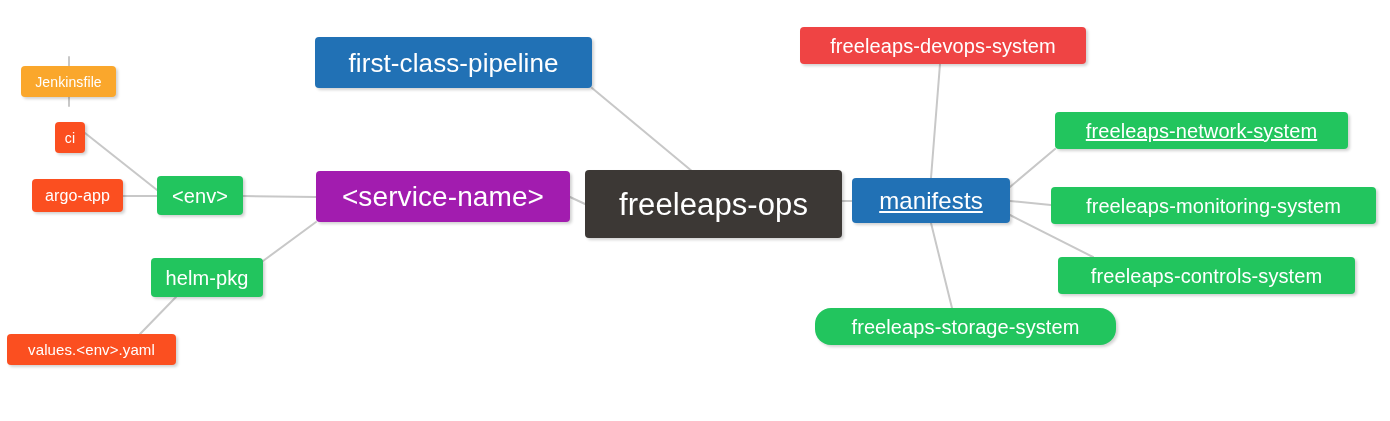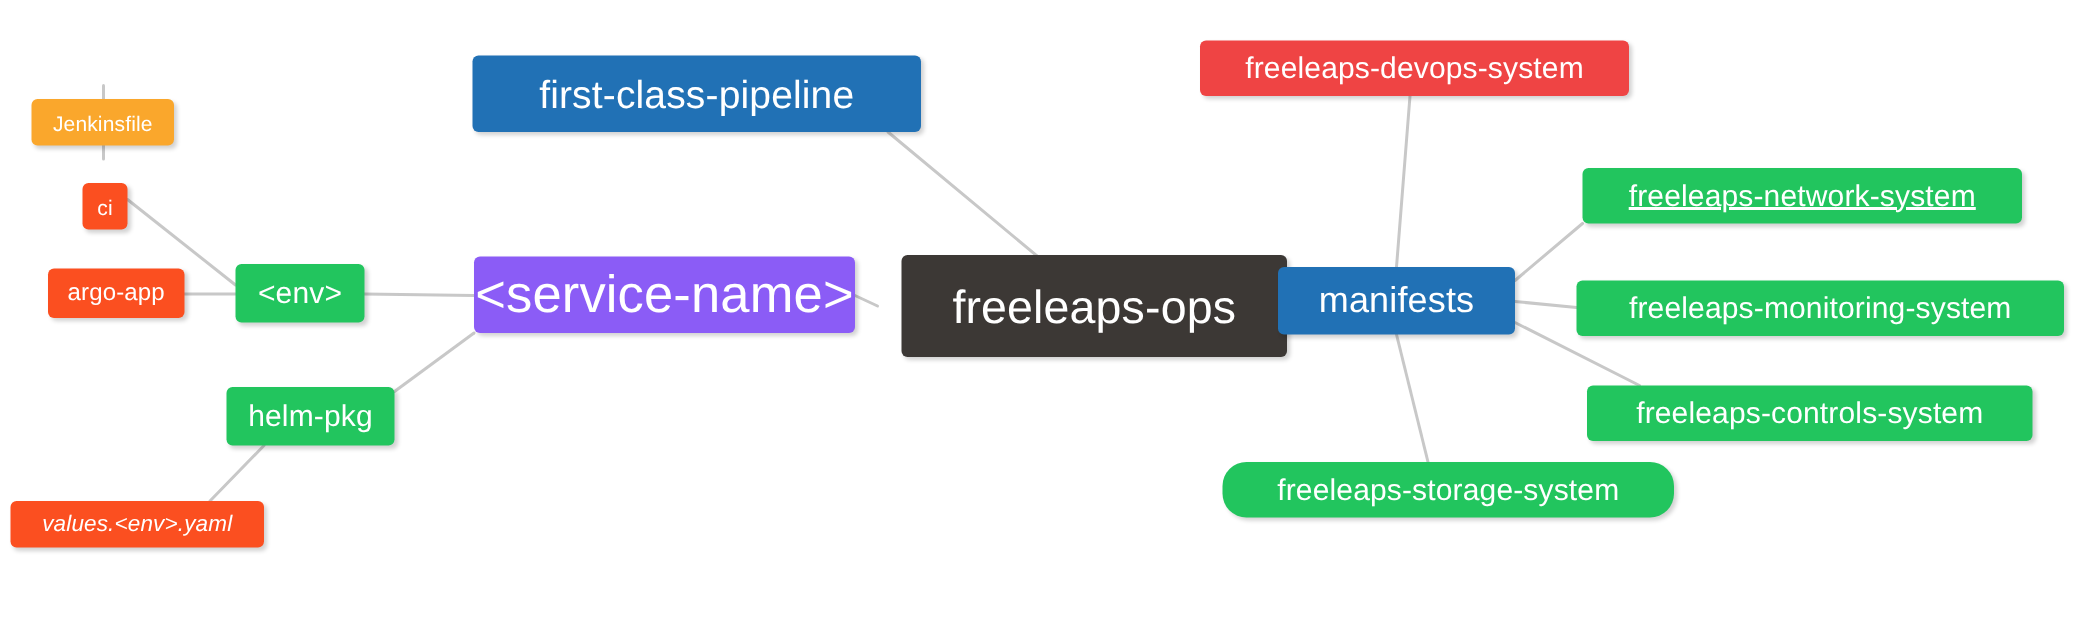--- a/index.html
+++ b/index.html
@@ -59,48 +59,48 @@
       <path d="M 157 196 L 123 196" fill="none" stroke="#c8c8c8" stroke-width="2" stroke-linecap="round"></path>
       <path d="M 69 106 L 69 57" fill="none" stroke="#c8c8c8" stroke-width="2" stroke-linecap="round"></path>
       <path d="M 176 297 L 140 334" fill="none" stroke="#c8c8c8" stroke-width="2" stroke-linecap="round"></path>
       <path d="M 931 178 L 940 64" fill="none" stroke="#c8c8c8" stroke-width="2" stroke-linecap="round"></path>
       <path d="M 1010 187 L 1055 149" fill="none" stroke="#c8c8c8" stroke-width="2" stroke-linecap="round"></path>
       <path d="M 1010 201 L 1051 205" fill="none" stroke="#c8c8c8" stroke-width="2" stroke-linecap="round"></path>
       <path d="M 1010 215 L 1093 257" fill="none" stroke="#c8c8c8" stroke-width="2" stroke-linecap="round"></path>
       <path d="M 931 223 L 952 308" fill="none" stroke="#c8c8c8" stroke-width="2" stroke-linecap="round"></path>
     </svg>
   <div id="nodes">
-      <div class="node" style="left: 585px; top: 170px; width: 257px; height: 68px; background: rgb(60, 56, 53); font-size: 31px; border-radius: 4px; margin-left: 16px;">
+      <div class="node" style="left: 585px; top: 170px; width: 257px; height: 68px; background: rgb(60, 56, 53); font-size: 31px; border-radius: 4px;">
         <span class="node-label">freeleaps-ops</span>
       </div>
-      <div class="node" style="left: 316px; top: 171px; width: 254px; height: 51px; background: #8b5cf6; font-size: 35px; border-radius: 4px;">
+      <div class="node" style="left: 316px; top: 171px; width: 254px; height: 51px; background: #a21caf; font-size: 28px; border-radius: 4px;">
         <span class="node-label">&lt;service-name&gt;</span>
       </div>
-      <div class="node" style="left: 315px; top: 37px; width: 299px; height: 51px; background: rgb(33, 113, 181); font-size: 26px; border-radius: 4px;">
+      <div class="node" style="left: 315px; top: 37px; width: 277px; height: 51px; background: rgb(33, 113, 181); font-size: 26px; border-radius: 4px;">
         <span class="node-label">first-class-pipeline</span>
       </div>
-      <div class="node" style="left: 852px; top: 178px; width: 158px; height: 45px; background: rgb(33, 113, 181); font-size: 24px; border-radius: 4px;">
+      <div class="node" style="left: 852px; top: 178px; width: 158px; height: 45px; background: rgb(33, 113, 181); font-size: 24px; border-radius: 4px; text-decoration: underline;">
         <span class="node-label">manifests</span>
       </div>
       <div class="node" style="left: 157px; top: 176px; width: 86px; height: 39px; background: rgb(34, 197, 94); font-size: 20px; border-radius: 4px;">
         <span class="node-label">&lt;env&gt;</span>
       </div>
       <div class="node" style="left: 151px; top: 258px; width: 112px; height: 39px; background: rgb(34, 197, 94); font-size: 20px; border-radius: 4px;">
         <span class="node-label">helm-pkg</span>
       </div>
       <div class="node" style="left: 21px; top: 26px; width: 95px; height: 31px; background: rgb(250, 167, 44); font-size: 14px; border-radius: 4px; margin-top: 40px;">
         <span class="node-label">Jenkinsfile</span>
       </div>
       <div class="node" style="left: 55px; top: 106px; width: 30px; height: 31px; background: rgb(251, 79, 32); font-size: 14px; border-radius: 4px; margin-top: 16px;">
         <span class="node-label">ci</span>
       </div>
       <div class="node" style="left: 32px; top: 179px; width: 91px; height: 33px; background: rgb(251, 79, 32); font-size: 16px; border-radius: 4px;">
         <span class="node-label">argo-app</span>
       </div>
-      <div class="node" style="left: 7px; top: 334px; width: 169px; height: 31px; background: rgb(251, 79, 32); font-size: 15px; border-radius: 4px; font-style: italic;">
+      <div class="node" style="left: 7px; top: 334px; width: 169px; height: 31px; background: rgb(251, 79, 32); font-size: 15px; border-radius: 4px;">
         <span class="node-label">values.&lt;env&gt;.yaml</span>
       </div>
       <div class="node" style="left: 800px; top: 27px; width: 286px; height: 37px; background: #ef4444; font-size: 20px; border-radius: 4px;">
         <span class="node-label">freeleaps-devops-system</span>
       </div>
       <div class="node" style="left: 1055px; top: 112px; width: 293px; height: 37px; background: rgb(34, 197, 94); font-size: 20px; border-radius: 4px; text-decoration: underline;">
         <span class="node-label">freeleaps-network-system</span>
       </div>
       <div class="node" style="left: 1051px; top: 187px; width: 325px; height: 37px; background: rgb(34, 197, 94); font-size: 20px; border-radius: 4px;">
         <span class="node-label">freeleaps-monitoring-system</span>

